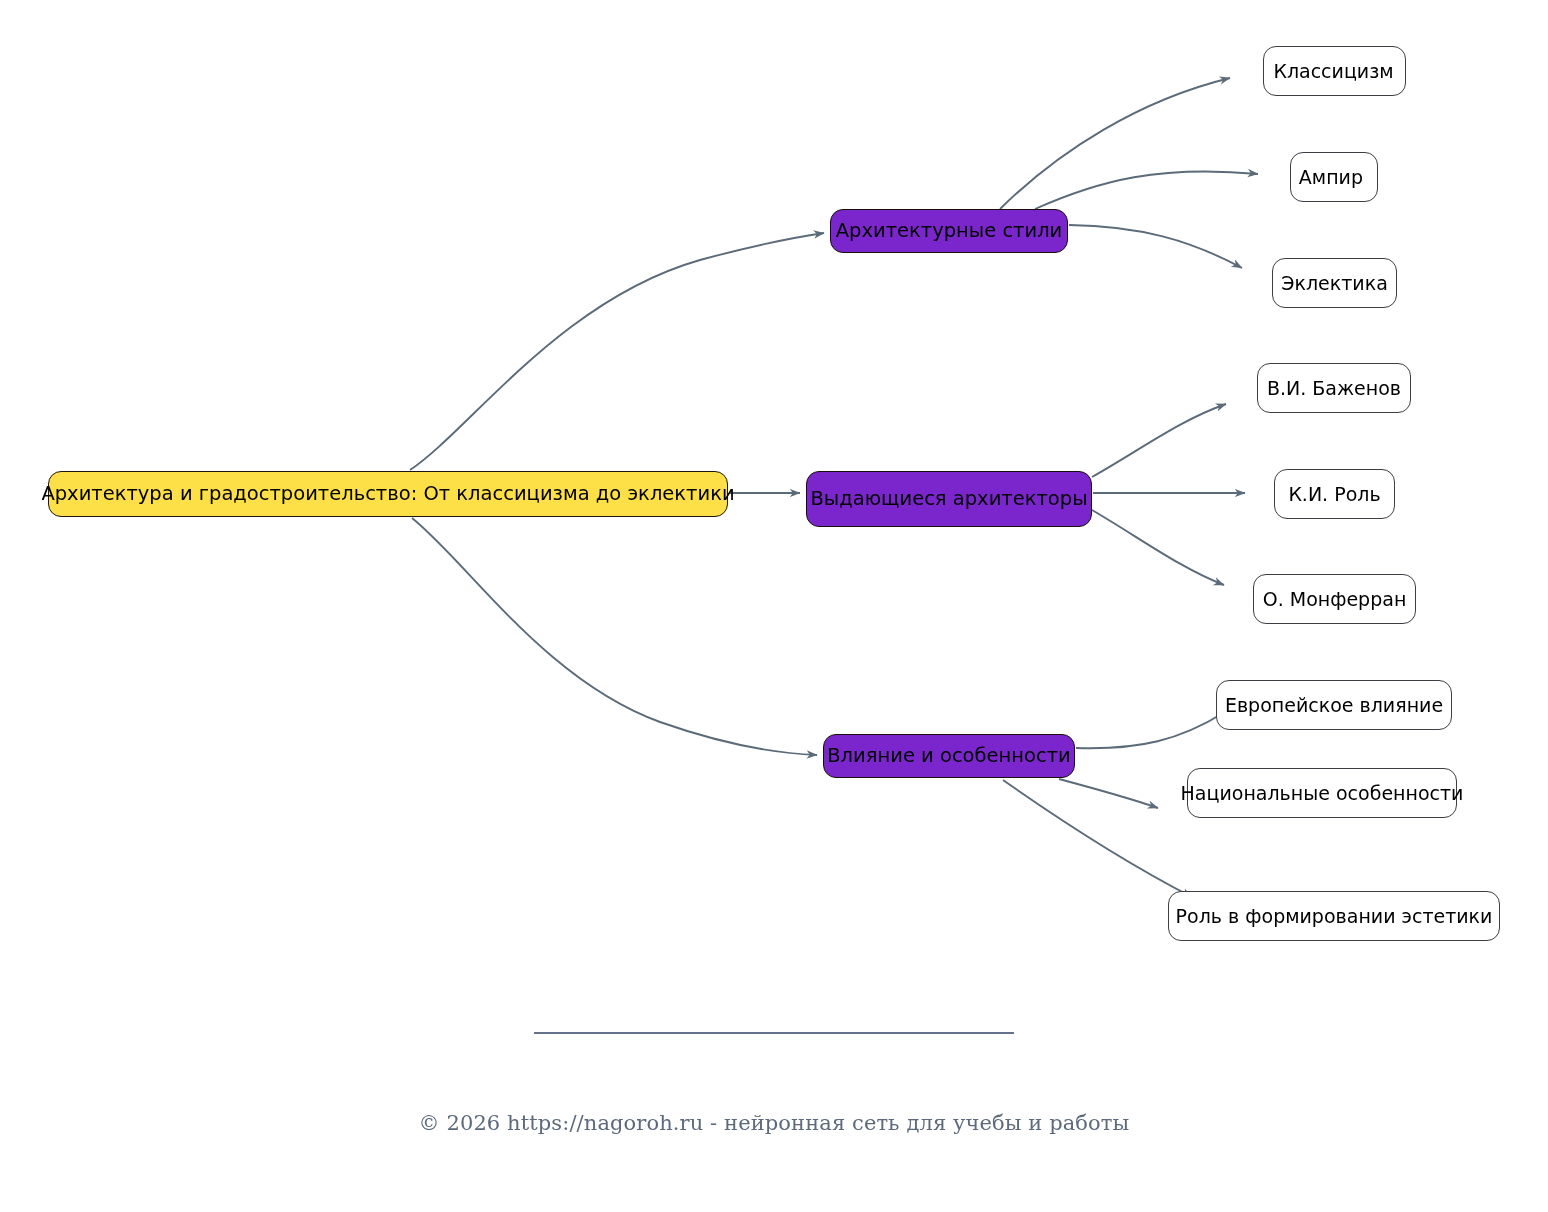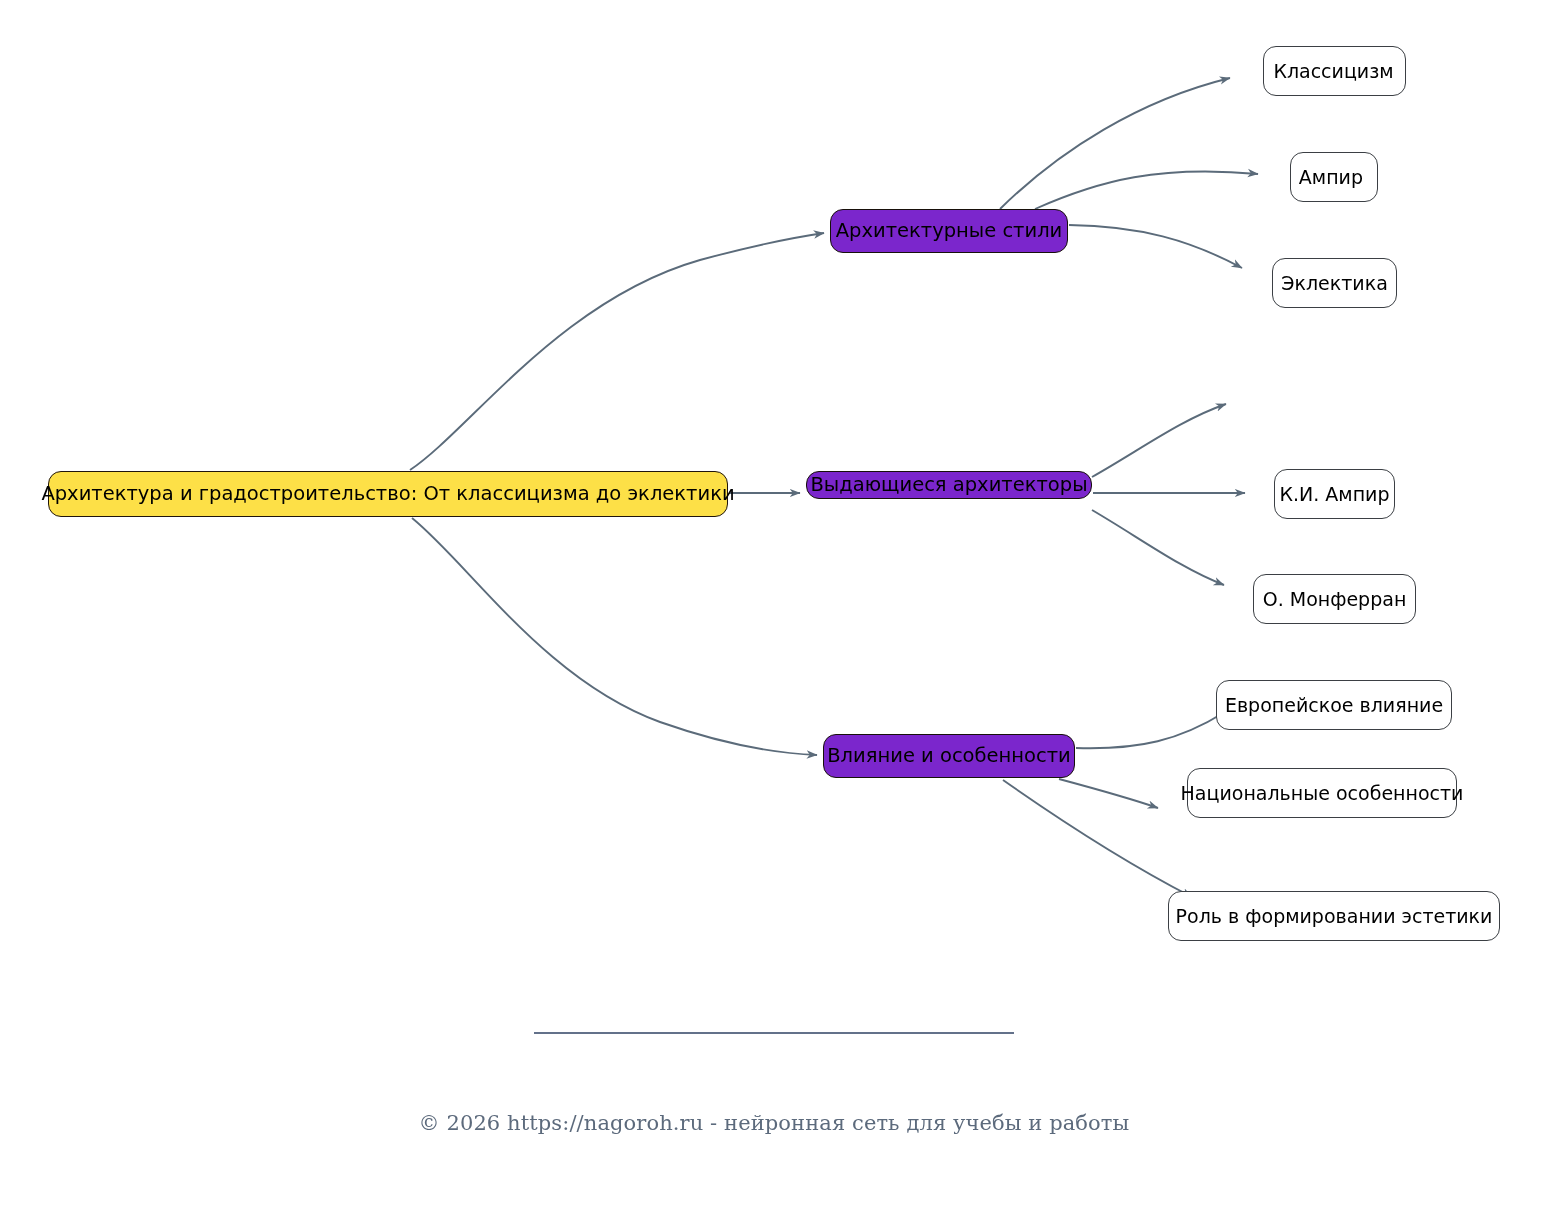--- a/index.html
+++ b/index.html
@@ -148,25 +148,28 @@
   <div class="node node-leaf" style="left:1263px; top:46px; width:143px; height:50px;padding-left:12px;">
     <span>Классицизм</span>
   </div>
   <div class="node node-leaf" style="left:1290px; top:152px; width:88px; height:50px;justify-content:flex-end;">
     <span>Ампир</span>
   </div>
   <div class="node node-leaf" style="left:1272px; top:258px; width:125px; height:50px;">
     <span>Эклектика</span>
   </div>
 
-  <div class="node node-branch" style="left:806px; top:471px; width:286px; height:28px;">
+  <div class="node node-branch" style="left:806px; top:471px; width:286px; height:56px;">
     <span>Выдающиеся архитекторы</span>
   </div>
+  <div class="node node-leaf" style="left:1257px; top:363px; width:154px; height:50px;">
+    <span>В.И. Баженов</span>
+  </div>
   <div class="node node-leaf" style="left:1274px; top:469px; width:121px; height:50px;">
-    <span>К.И. Ампир</span>
+    <span>К.И. Роль</span>
   </div>
   <div class="node node-branch" style="left:823px; top:734px; width:252px; height:44px;">
     <span>Влияние и особенности</span>
   </div>
 
   <div class="node node-leaf" style="left:1253px; top:574px; width:163px; height:50px;">
     <span>О. Монферран</span>
   </div>
   <div class="node node-leaf" style="left:1216px; top:680px; width:236px; height:50px;">
     <span>Европейское влияние</span>

